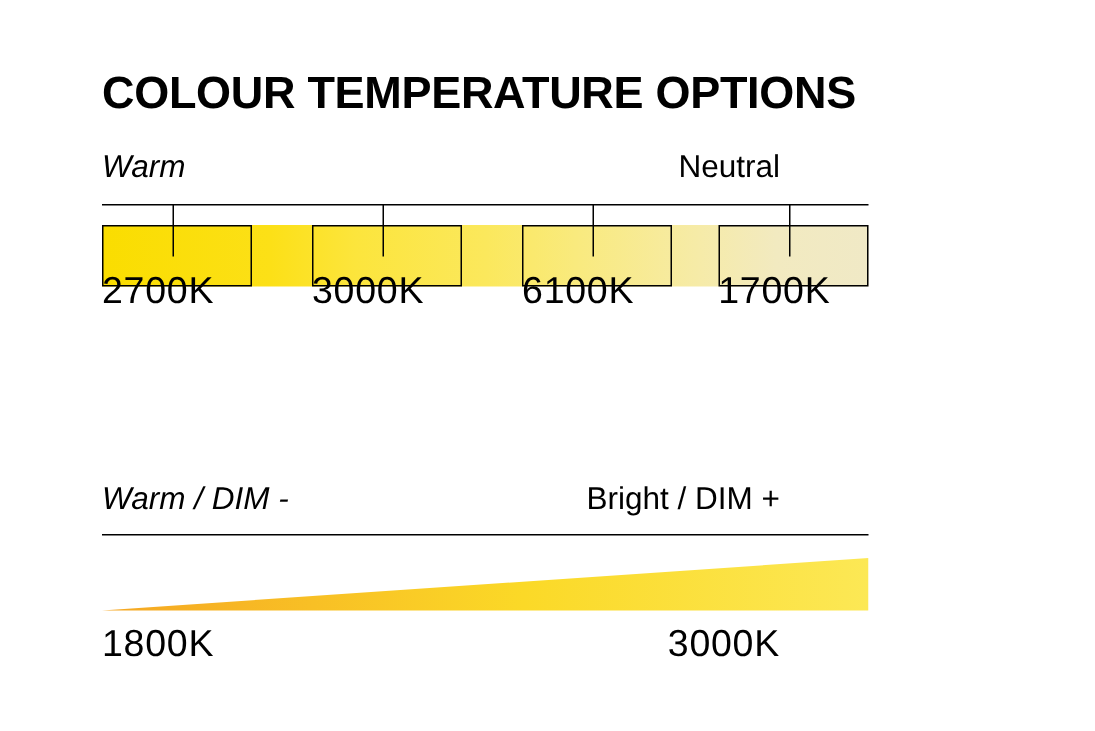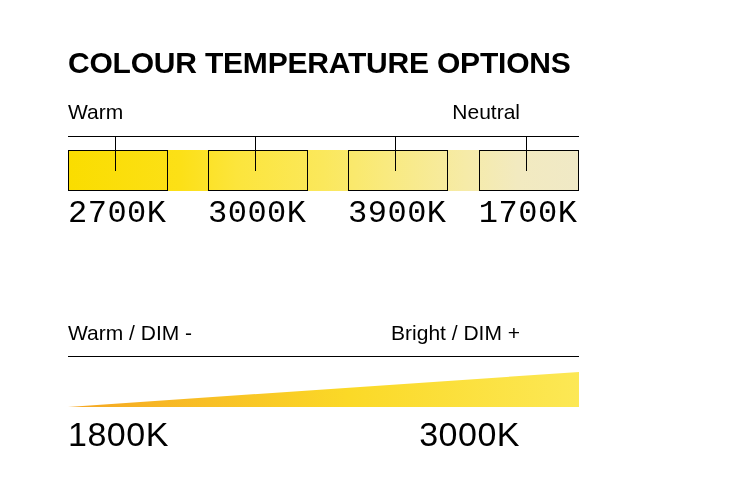--- a/index.html
+++ b/index.html
@@ -40,21 +40,21 @@
   
   .caption {
     position: absolute;
     font-family: "Liberation Sans", sans-serif;
     font-weight: normal;
     font-size: 21px;
     line-height: 1;
     white-space: nowrap;
     color: #000000;
   }
-  .caption.left  { left: 68px; }
+  .caption.left  { left: 68px; font-style: italic; }
   .caption.right { right: 152px; text-align: right; }
 
   #caption-warm    { top: 101px; }
   #caption-neutral { top: 101px; }
   #caption-dim-minus { top: 322px; }
   #caption-dim-plus  { top: 322px; }
 
   
   .rule {
     position: absolute;
@@ -96,24 +96,24 @@
     position: absolute;
     width: 0;
     border-left: 1.6px solid #000000;
     top: 136px;
     height: 35px;
   }
 
   
   .k-label {
     position: absolute;
-    top: 198px;
-    font-family: Liberation Mono, monospace;
+    top: 182px;
+    font-family: Liberation Sans, sans-serif;
     font-weight: normal;
-    font-size: 32px;
+    font-size: 25px;
     letter-spacing: 0.5px;
     line-height: 1;
     white-space: nowrap;
     color: #000000;
   }
 
   
   #dtw-wedge-wrap {
     position: absolute;
     left: 68px;
@@ -121,21 +121,21 @@
     width: 511px;
     height: 39px;
   }
   #dtw-wedge { display: block; }
 
   .k-label-dtw {
     position: absolute;
     top: 417px;
     font-family: "Liberation Sans", sans-serif;
     font-weight: normal;
-    font-size: 34px;
+    font-size: 25px;
     letter-spacing: 0.5px;
     line-height: 1;
     white-space: nowrap;
     color: #000000;
   }
   #k-1800 { left: 68px; }
   #k-3000 { right: 152px; text-align: right; }
 </style>
 </head>
 <body>
@@ -162,21 +162,21 @@
 
   <div id="tick-layer">
       <div class="tick" style="left: 115.073px;"></div>
       <div class="tick" style="left: 255.087px;"></div>
       <div class="tick" style="left: 395.101px;"></div>
       <div class="tick" style="left: 525.917px;"></div>
     </div>
   <div id="k-label-layer">
       <div class="k-label" style="left: 68px;">2700K</div>
       <div class="k-label" style="left: 208.014px;">3000K</div>
-      <div class="k-label" style="left: 348.028px;">3900K</div>
+      <div class="k-label" style="left: 348.028px;">6100K</div>
       <div class="k-label" style="left: 478.844px;">1700K</div>
     </div>
 
 
   <div class="caption right" id="caption-dim-plus">Bright / DIM +</div>
 
   <div class="caption left" id="caption-dim-minus">Warm / DIM -</div>
 
   <div class="rule" id="rule-dtw"></div>
 

